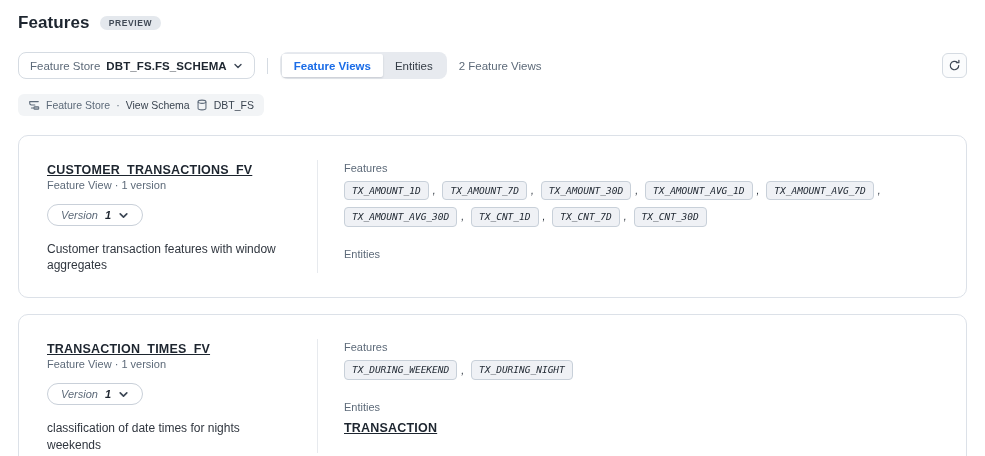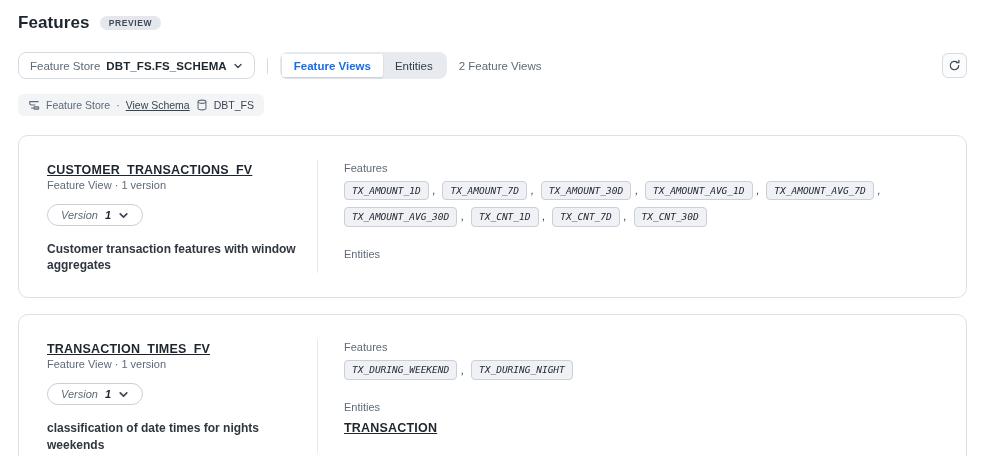--- a/index.html
+++ b/index.html
@@ -50,21 +50,21 @@
   }
 
   
   .breadcrumb {
     display: inline-flex; align-items: center; gap: 6px; margin-top: 15px;
     background: #f2f4f6; border-radius: 6px; padding: 5px 10px;
     font-size: 10.5px; color: #5d6a79;
   }
   .breadcrumb .icon { display: inline-flex; color: #5d6a79; }
   .crumb-link {
-    color: #3a4450; text-decoration: underline; font-weight: 500; cursor: pointer;
+    color: #3a4450; font-weight: 500; cursor: pointer;
   }
   .crumb-db { color: #3a4450; font-weight: 500; }
 
   
   .cards { margin-top: 19px; display: flex; flex-direction: column; gap: 16px; }
   .card {
     border: 1px solid #dce1e8; border-radius: 10px; background: #fff;
     display: flex; padding: 24px 8px; min-height: 148px;
   }
   .card-left { width: 290px; flex: 0 0 290px; padding: 0 20px; }
@@ -75,21 +75,21 @@
     letter-spacing: .2px; cursor: pointer; display: inline-block;
   }
   .card-subtitle { font-size: 11px; color: #5d6a79; margin-top: 1px; }
   .version-pill {
     display: inline-flex; align-items: center; gap: 7px; margin-top: 13px;
     border: 1px solid #c9d0d9; border-radius: 13px; padding: 4px 13px;
     font-size: 11px; cursor: pointer; background: #fff; font-style: italic;
   }
   .version-pill .vlbl { color: #5d6a79; }
   .version-pill .vval { font-weight: 700; color: #1d252f; }
-  .card-description { margin-top: 15px; font-size: 12px; color: #30363f; line-height: 1.35; max-width: 250px; font-weight: bold; }
+  .card-description { margin-top: 15px; font-size: 12px; color: #30363f; line-height: 1.35; max-width: 250px; }
 
   .section-label { font-size: 11px; color: #5d6a79; }
   .chips { margin-top: 7px; display: flex; flex-wrap: wrap; align-items: center; row-gap: 7px; max-width: 580px; font-style: italic; }
   .chip {
     background: #eff1f5; border: 1px solid #c8d0d9; border-radius: 4px;
     padding: 2px 7px; font-family: "DejaVu Sans Mono", monospace; font-size: 9.5px;
     color: #232b35; white-space: nowrap; line-height: 1.4;
   }
   .chip-sep { margin: 0 7px 0 4px; font-size: 10px; color: #232b35; }
   .entities-block { margin-top: 21px; }

